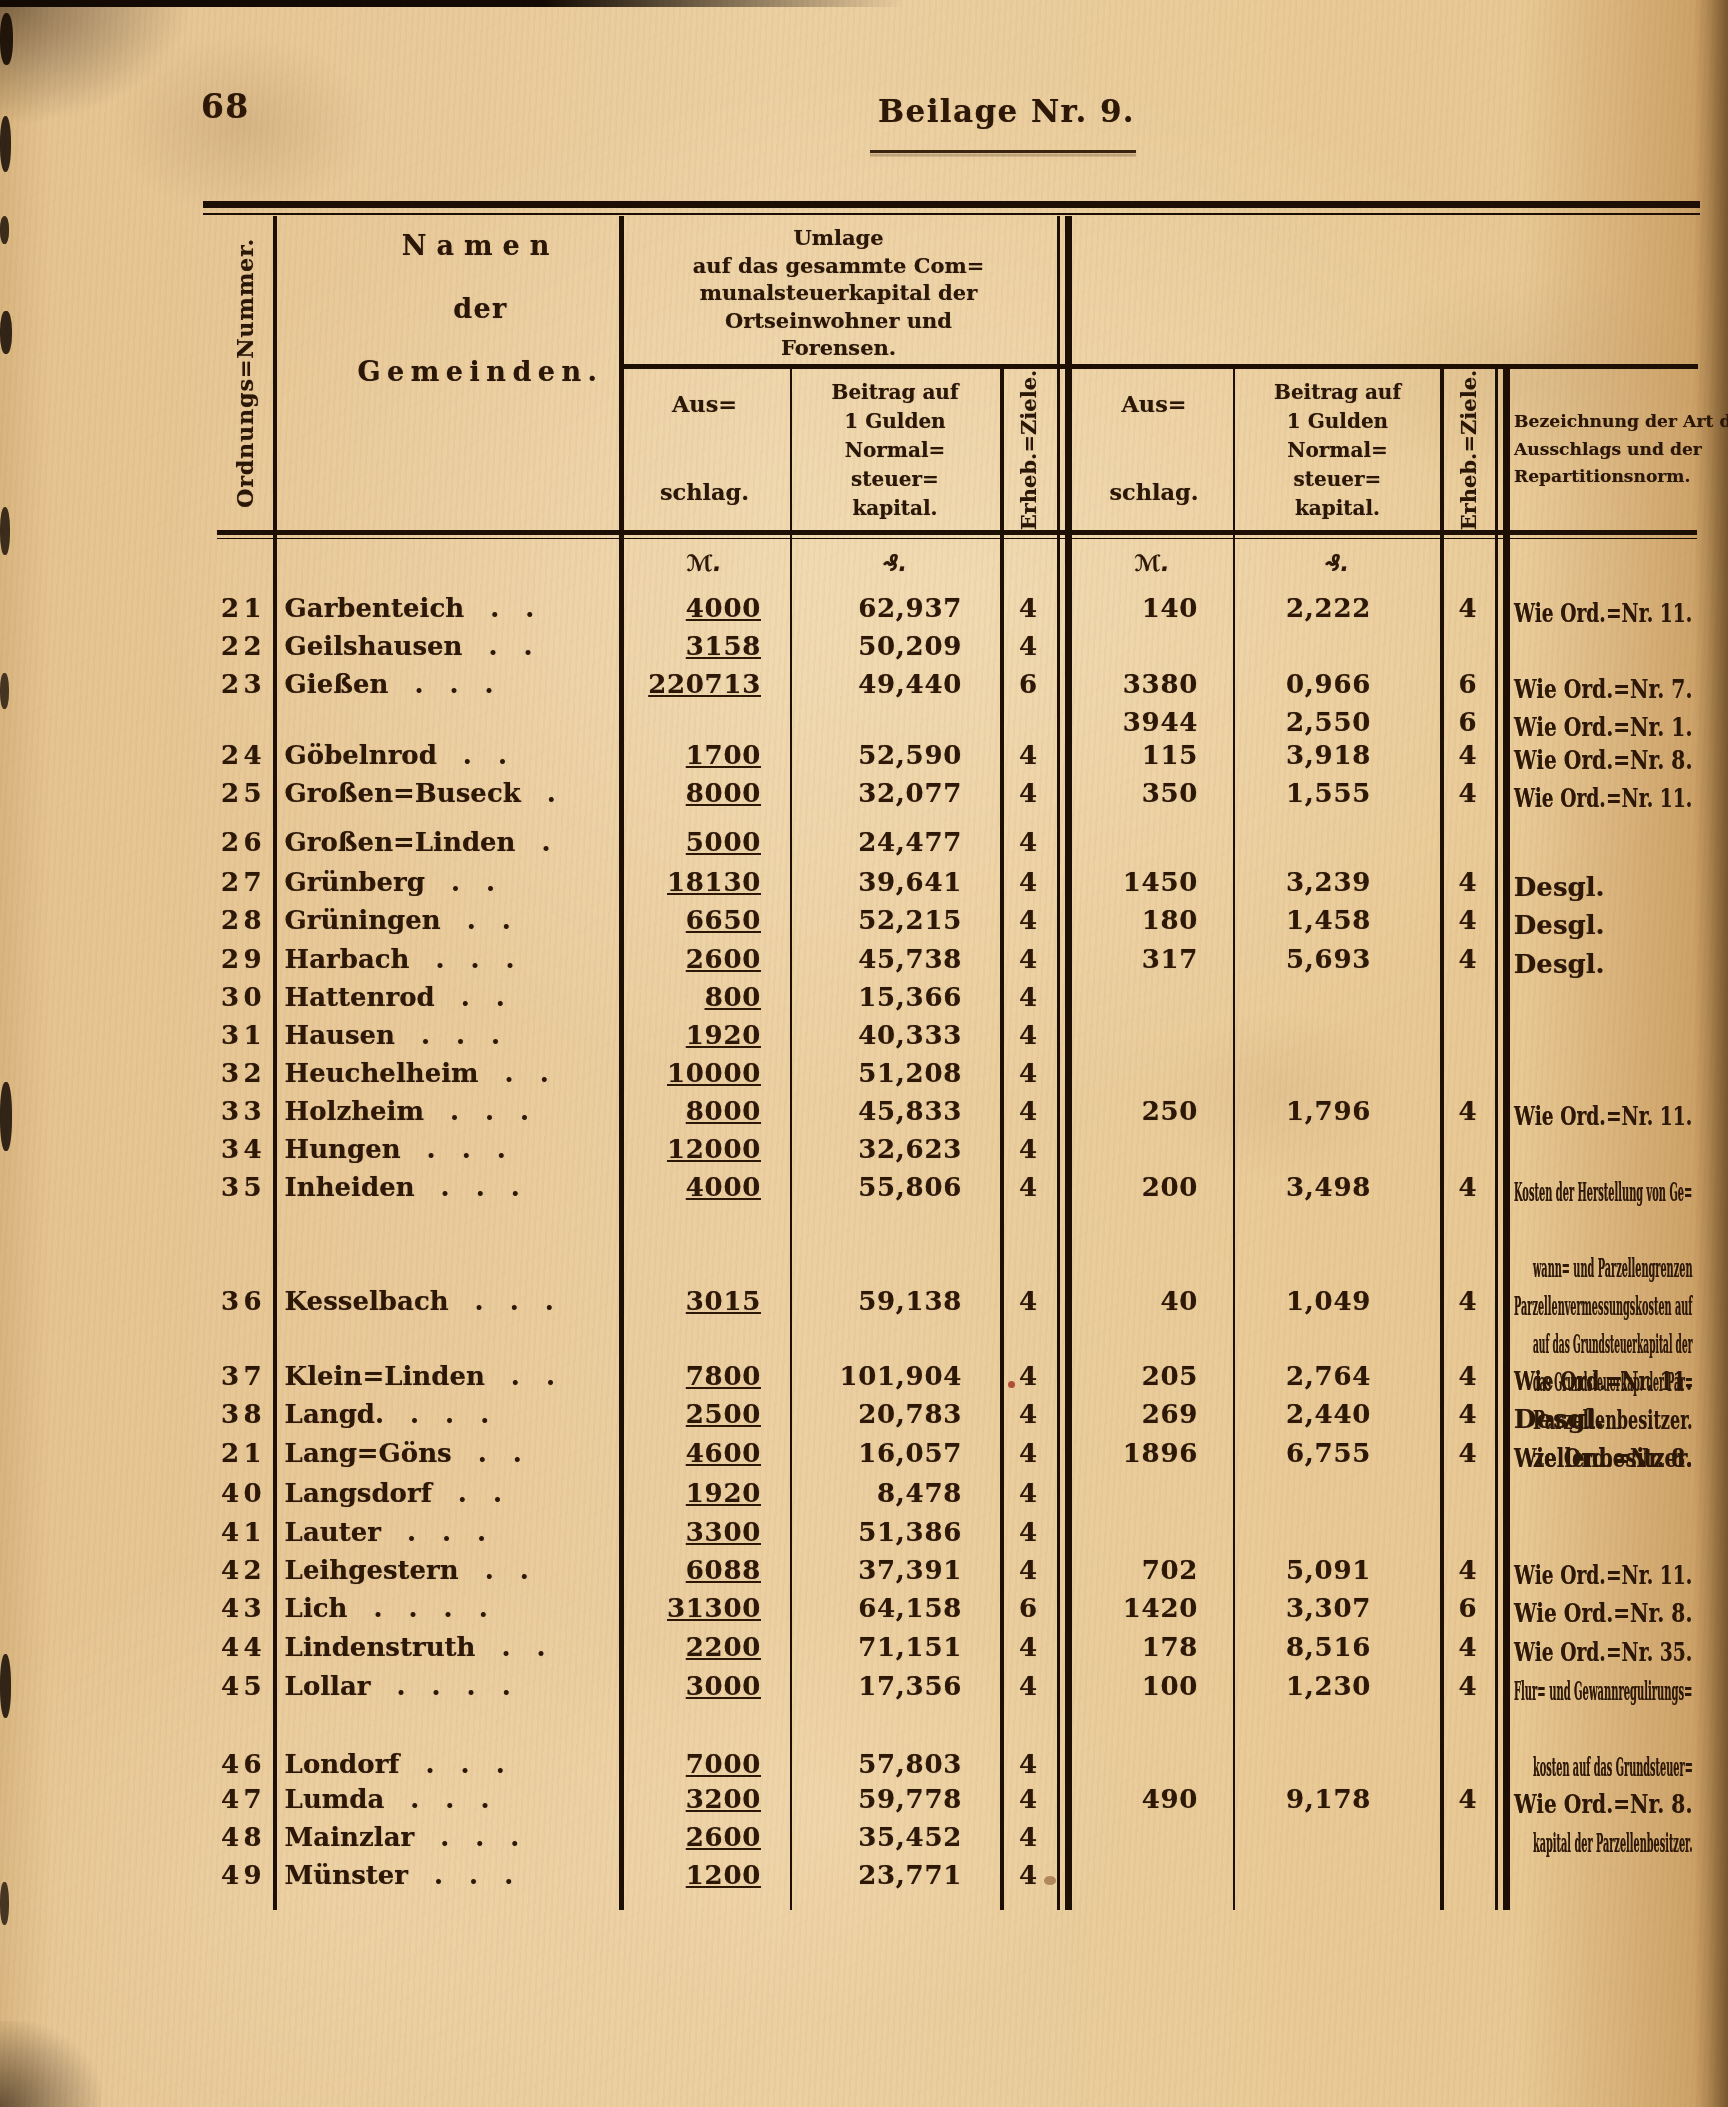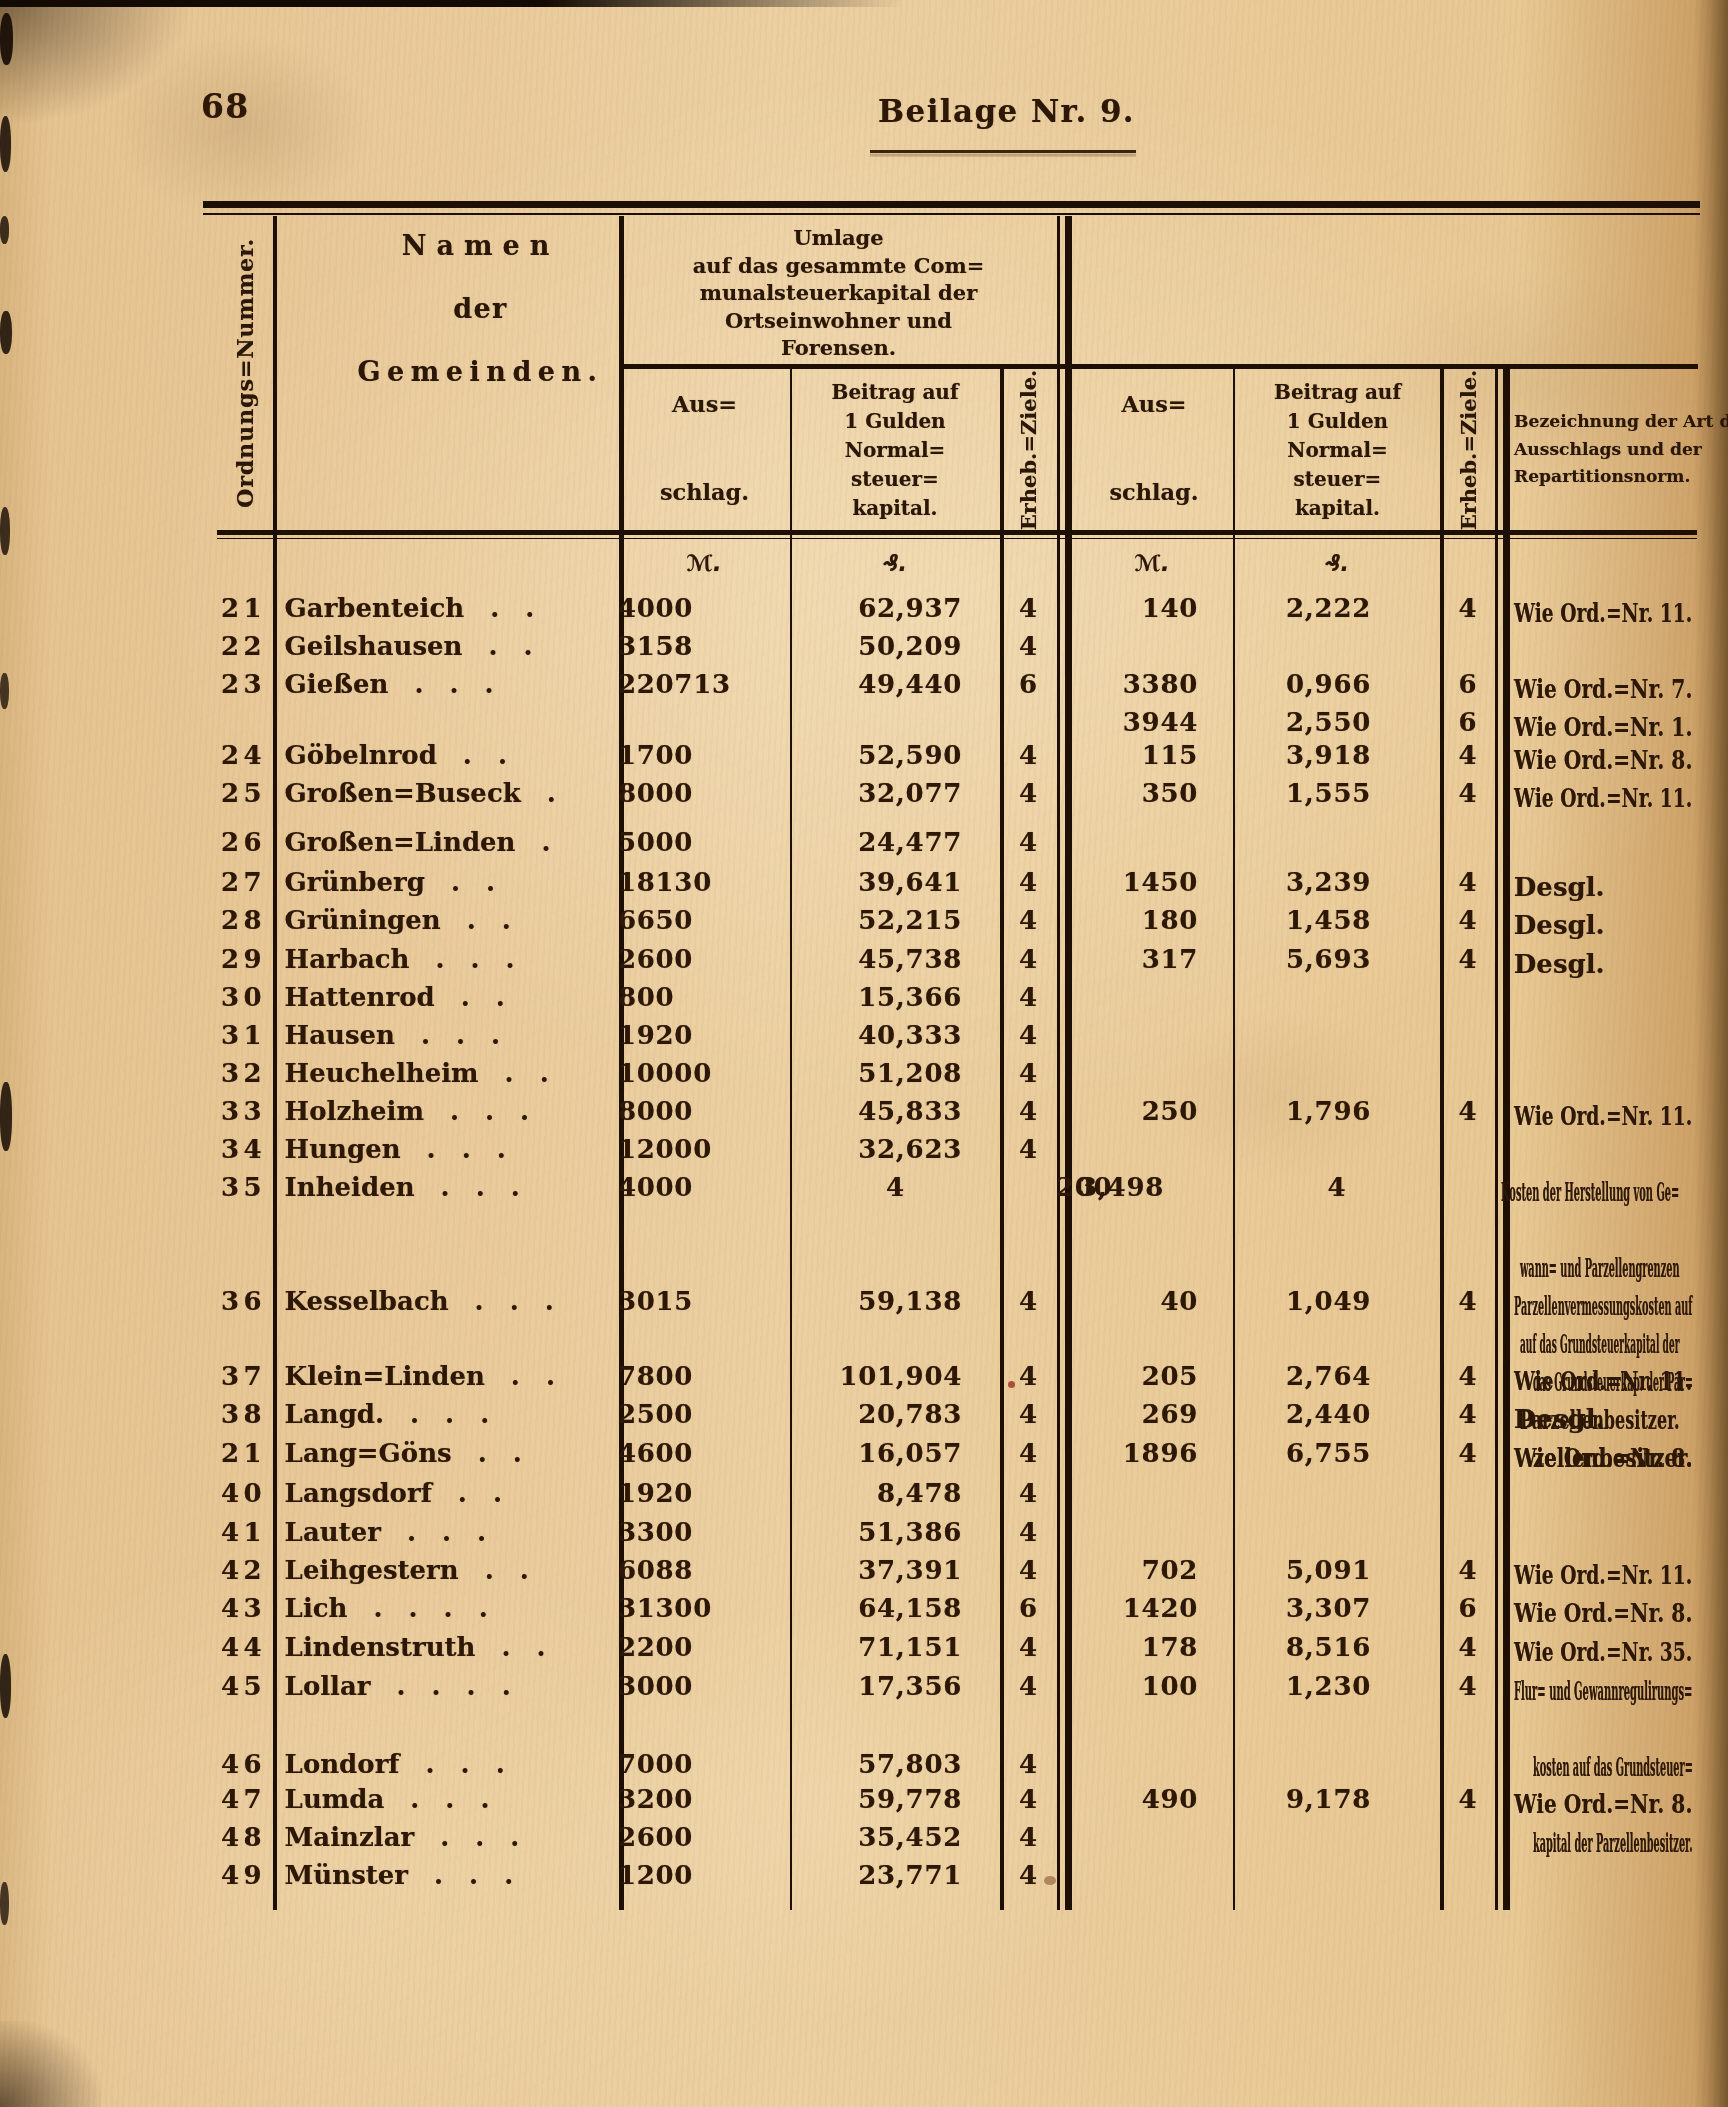--- a/index.html
+++ b/index.html
@@ -65,21 +65,21 @@
   .unit{position:absolute;top:349px;transform:translateX(-50%);font-size:22.4px;font-weight:bold;font-style:italic;
         font-family:"DejaVu Sans","DejaVu Serif",serif;}
   .u1{left:487px;} .u2{left:678px;} .u3{left:935px;} .u4{left:1120px;}
 
   
   .tbody{position:absolute;left:0;top:388px;width:1480px;}
   .row{display:grid;grid-template-columns:56px 345px 172px 210px 56px 13px 164px 207px 55px 13px 189px;}
   .row .c{line-height:38px;font-weight:bold;font-size:26px;overflow:visible;}
   .c-num{text-align:right;padding-right:7.2px;font-size:24.6px;letter-spacing:4.3px;}
   .c-name{padding-left:11.6px;white-space:nowrap;}
-  .c-a1{padding-right:29px;letter-spacing:0.7px;}
+  .c-a1{text-align:right;padding-right:29px;letter-spacing:0.7px;text-decoration:underline;}
   .c-b1{text-align:right;padding-right:38px;letter-spacing:0.7px;}
   .c-z{text-align:center;font-size:24.6px;}
   .c-a2{text-align:right;padding-right:35px;letter-spacing:0.7px;}
   .c-b2{text-align:right;padding-right:69px;letter-spacing:0.7px;}
   .c-bez{padding:5px 1.4px 0 5.8px;line-height:28px;font-size:19px;}
   .bezline{white-space:nowrap;}
   .bezline.ind{padding-left:19px;margin-top:38px;}
   .fit{display:inline-block;transform-origin:0 50%;white-space:nowrap;}
 </style>
 </head>
@@ -392,20 +392,21 @@
     <div class="c c-a2"></div>
     <div class="c c-b2"></div>
     <div class="c c-z"></div>
     <div class="c c-sep"></div>
     <div class="c c-bez"></div>
   </div>
       <div class="row t-ink" style="height: 114px;">
     <div class="c c-num">35</div>
     <div class="c c-name">Inheiden . . .</div>
     <div class="c c-a1">4000</div>
+    <div class="c c-b1">55,806</div>
     <div class="c c-z">4</div>
     <div class="c c-sep"></div>
     <div class="c c-a2">200</div>
     <div class="c c-b2">3,498</div>
     <div class="c c-z">4</div>
     <div class="c c-sep"></div>
     <div class="c c-bez">
           <div class="bezline"><span class="fit" style="transform: scaleX(0.378);">Kosten der Herstellung von Ge=</span></div>
           <div class="bezline ind"><span class="fit" style="transform: scaleX(0.374);">wann= und Parzellengrenzen</span></div>
           <div class="bezline ind"><span class="fit" style="transform: scaleX(0.348);">auf das Grundsteuerkapital der</span></div>

